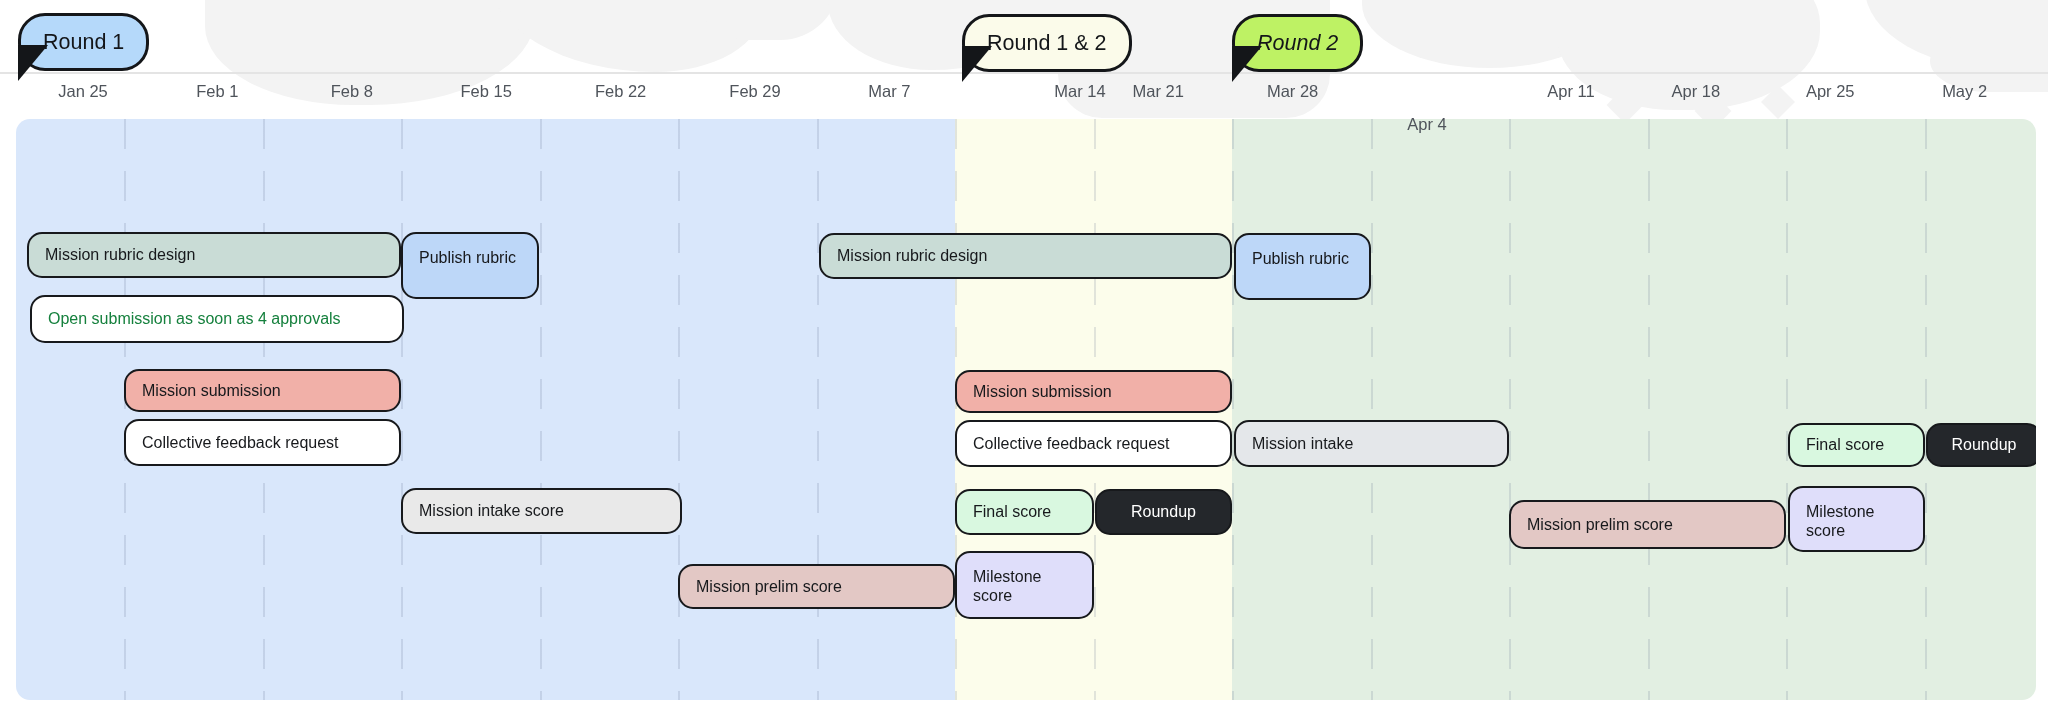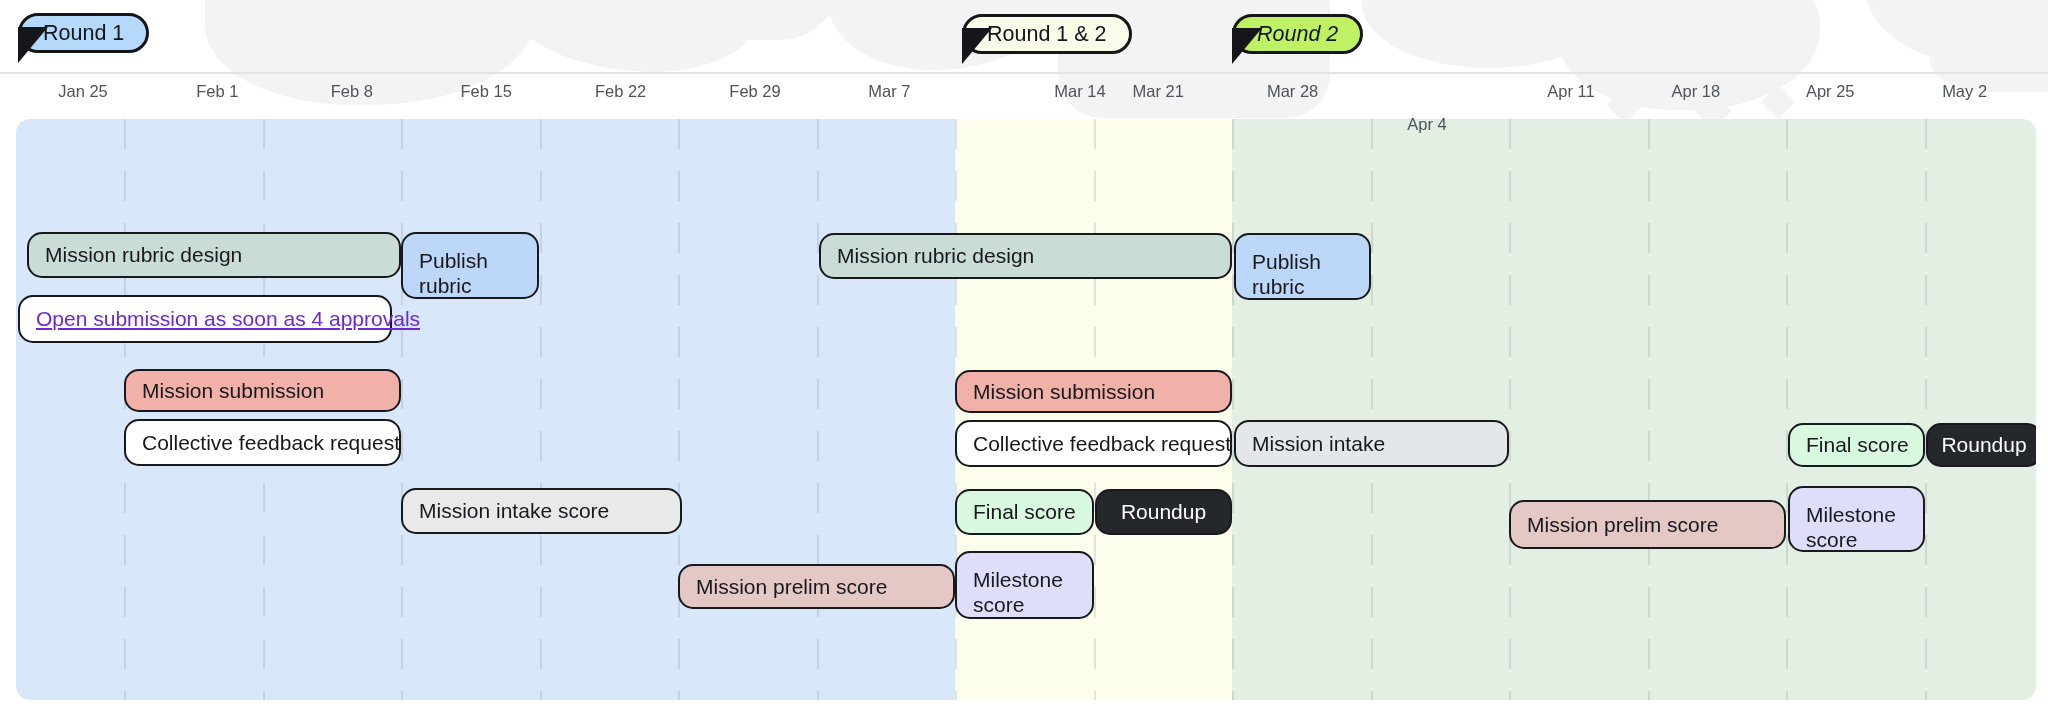--- a/index.html
+++ b/index.html
@@ -6,21 +6,21 @@
   #app{
     position:relative;width:2048px;height:714px;overflow:hidden;
     background:#ffffff;font-family:"Liberation Sans",sans-serif;
     -webkit-font-smoothing:antialiased;
   }
   
   .blob{position:absolute;background:#f3f3f3;z-index:0;}
   
   .header-line{position:absolute;left:0;top:72px;width:2048px;height:1.5px;background:#e4e4e4;z-index:2;}
   .pill{
-    position:absolute;z-index:5;height:40px;display:flex;align-items:center;
+    position:absolute;z-index:5;height:58px;display:flex;align-items:center;
     padding:0 22px;border:3px solid #141619;border-radius:27px;
     font-size:21.5px;font-weight:500;color:#141619;white-space:nowrap;box-sizing:border-box;
   }
   .pill::before{
     content:"";position:absolute;left:-3px;bottom:-13px;width:30px;height:36px;
     background:#141619;clip-path:polygon(0 0,100% 0,0 100%);z-index:-1;
   }
   .date-label{
     position:absolute;top:82px;transform:translateX(-50%);z-index:2;
     font-size:16.5px;color:#4f545b;white-space:nowrap;
@@ -28,21 +28,21 @@
   
   .canvas{position:absolute;left:16px;top:119px;width:2020px;height:581px;border-radius:14px;overflow:hidden;z-index:1;}
   .region{position:absolute;top:0;height:100%;}
   .gridline{
     position:absolute;top:0;width:2px;height:100%;
     background-image:repeating-linear-gradient(to bottom,rgba(82,96,130,0.16) 0 30px,rgba(0,0,0,0) 30px 52px);
   }
   .bar{
     position:absolute;box-sizing:border-box;display:flex;align-items:center;
     border:2.5px solid #17191c;border-radius:15px;padding:0 14px 0 16px;
-    font-size:21px;color:#17191c;white-space:nowrap;z-index:3;
+    font-size:16px;color:#17191c;white-space:nowrap;z-index:3;
   }
   .bar.two-line{align-items:flex-start;padding-top:15px;white-space:normal;line-height:1.18;}
   .bar.dark{color:#ffffff;justify-content:center;padding:0 8px;}
 </style>
 </head>
 <body>
 
 <div id="app">
 
   <div class="blob" style="left:205px;top:-70px;width:330px;height:175px;border-radius:0 0 50% 45%;"></div>
@@ -102,21 +102,21 @@
         <div class="gridline" style="left: 1216px;"></div>
         <div class="gridline" style="left: 1354.5px;"></div>
         <div class="gridline" style="left: 1493px;"></div>
         <div class="gridline" style="left: 1631.5px;"></div>
         <div class="gridline" style="left: 1770px;"></div>
         <div class="gridline" style="left: 1908.5px;"></div>
       </div>
     <div id="bars">
         <div class="bar" style="left: 11px; top: 113px; width: 374px; height: 46px; background: rgb(201, 220, 214); color: rgb(23, 25, 28);">Mission rubric design</div>
         <div class="bar two-line" style="left: 385px; top: 113px; width: 138px; height: 67px; background: rgb(189, 215, 248); color: rgb(23, 25, 28);">Publish rubric</div>
-        <div class="bar" style="left: 2px; top: 176px; width: 374px; height: 48px; background: rgb(255, 255, 255); color: #6d28d9; text-decoration: underline;">Open submission  as soon as 4 approvals</div>
+        <div class="bar" style="left: 14px; top: 176px; width: 374px; height: 48px; background: rgb(255, 255, 255); color: #15803d;">Open submission  as soon as 4 approvals</div>
         <div class="bar" style="left: 108px; top: 250px; width: 277px; height: 43px; background: rgb(241, 176, 168); color: rgb(23, 25, 28);">Mission submission</div>
         <div class="bar" style="left: 108px; top: 300px; width: 277px; height: 47px; background: rgb(255, 255, 255); color: rgb(23, 25, 28);">Collective feedback request</div>
         <div class="bar" style="left: 385px; top: 369px; width: 281px; height: 46px; background: rgb(233, 233, 233); color: rgb(23, 25, 28);">Mission intake score</div>
         <div class="bar" style="left: 662px; top: 445px; width: 277px; height: 45px; background: rgb(227, 200, 197); color: rgb(23, 25, 28);">Mission prelim score</div>
         <div class="bar" style="left: 803px; top: 114px; width: 413px; height: 46px; background: rgb(201, 220, 214); color: rgb(23, 25, 28);">Mission rubric design</div>
         <div class="bar two-line" style="left: 1218px; top: 114px; width: 137px; height: 67px; background: rgb(189, 215, 248); color: rgb(23, 25, 28);">Publish rubric</div>
         <div class="bar" style="left: 939px; top: 251px; width: 277px; height: 43px; background: rgb(241, 176, 168); color: rgb(23, 25, 28);">Mission submission</div>
         <div class="bar" style="left: 939px; top: 301px; width: 277px; height: 47px; background: rgb(255, 255, 255); color: rgb(23, 25, 28);">Collective feedback request</div>
         <div class="bar" style="left: 1218px; top: 301px; width: 275px; height: 47px; background: rgb(228, 231, 234); color: rgb(23, 25, 28);">Mission intake</div>
         <div class="bar" style="left: 939px; top: 370px; width: 139px; height: 46px; background: rgb(217, 248, 224); color: rgb(23, 25, 28);">Final score</div>

